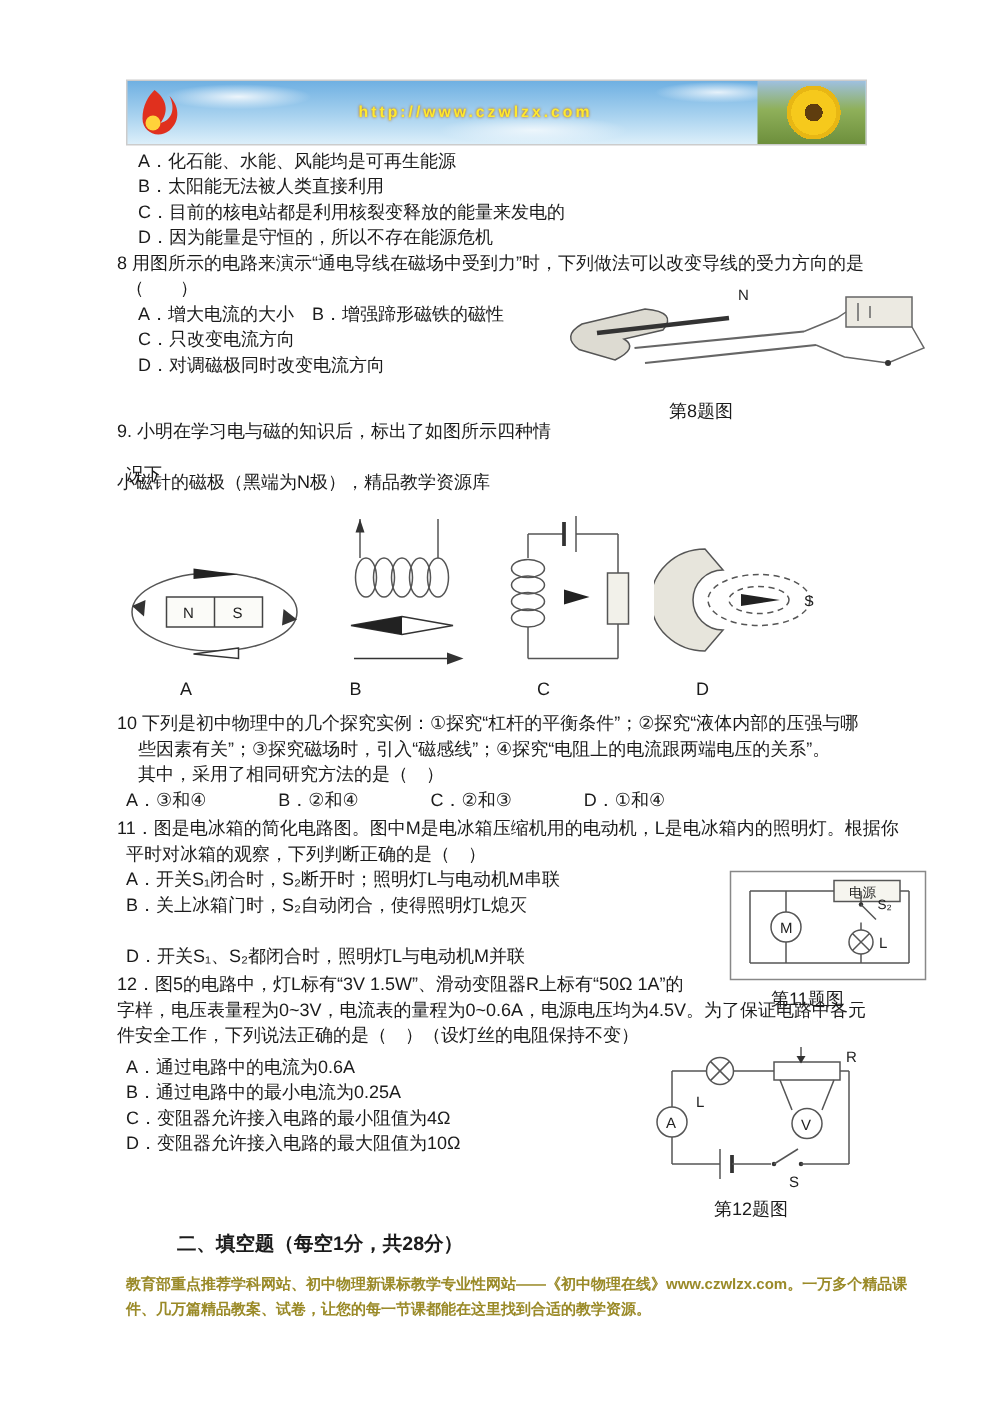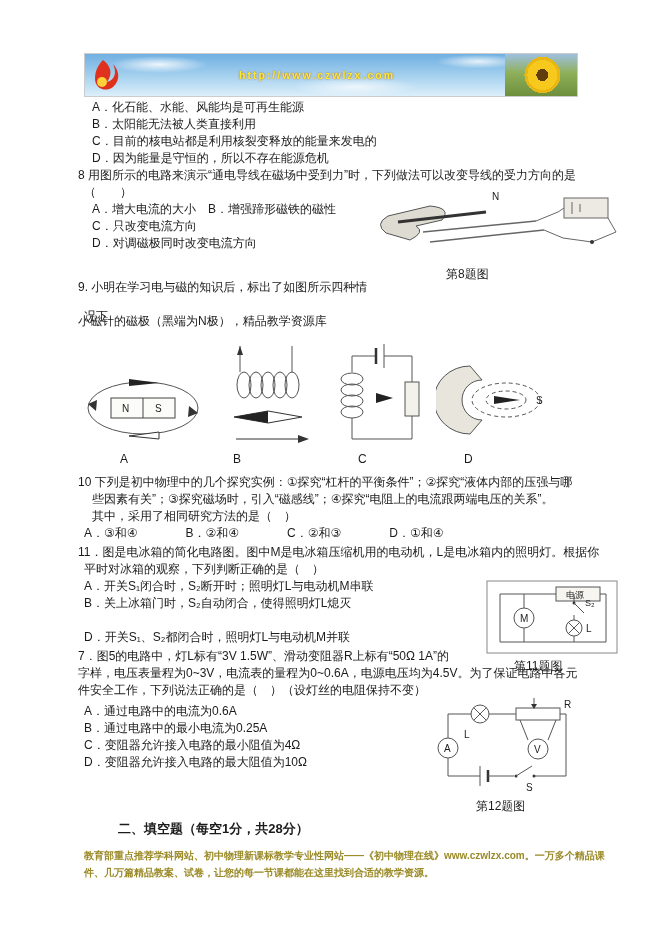--- a/index.html
+++ b/index.html
@@ -187,21 +187,21 @@
       <line x1="88" y1="35" x2="88" y2="40" stroke="#555"></line>
       <circle cx="88" cy="48" r="8" fill="#fff" stroke="#555"></circle>
       <line x1="82.3" y1="42.3" x2="93.7" y2="53.7" stroke="#555"></line>
       <line x1="93.7" y1="42.3" x2="82.3" y2="53.7" stroke="#555"></line>
       <text x="100" y="52">L</text>
       <line x1="88" y1="56" x2="88" y2="62" stroke="#555"></line>
     </svg>
   </div>
   <div class="caption" style="left:514px;top:658px">第11题图</div>
 
-  <div class="line" style="left:78px;top:648px">7．图5的电路中，灯L标有“3V 1.5W”、滑动变阻器R上标有“50Ω 1A”的</div>
+  <div class="line" style="left:78px;top:648px">12．图5的电路中，灯L标有“3V 1.5W”、滑动变阻器R上标有“50Ω 1A”的</div>
   <div class="line" style="left:78px;top:665px">字样，电压表量程为0~3V，电流表的量程为0~0.6A，电源电压均为4.5V。为了保证电路中各元</div>
   <div class="line" style="left:78px;top:682px">件安全工作，下列说法正确的是（　）（设灯丝的电阻保持不变）</div>
   <div class="line" style="left:84px;top:703px">A．通过电路中的电流为0.6A</div>
   <div class="line" style="left:84px;top:720px">B．通过电路中的最小电流为0.25A</div>
   <div class="line" style="left:84px;top:737px">C．变阻器允许接入电路的最小阻值为4Ω</div>
   <div class="line" style="left:84px;top:754px">D．变阻器允许接入电路的最大阻值为10Ω</div>
 
   <div class="fig" style="left:428px;top:696px">
     <svg width="150" height="100" viewBox="0 0 150 100">
       <line x1="20" y1="18" x2="138" y2="18" stroke="#555"></line>

